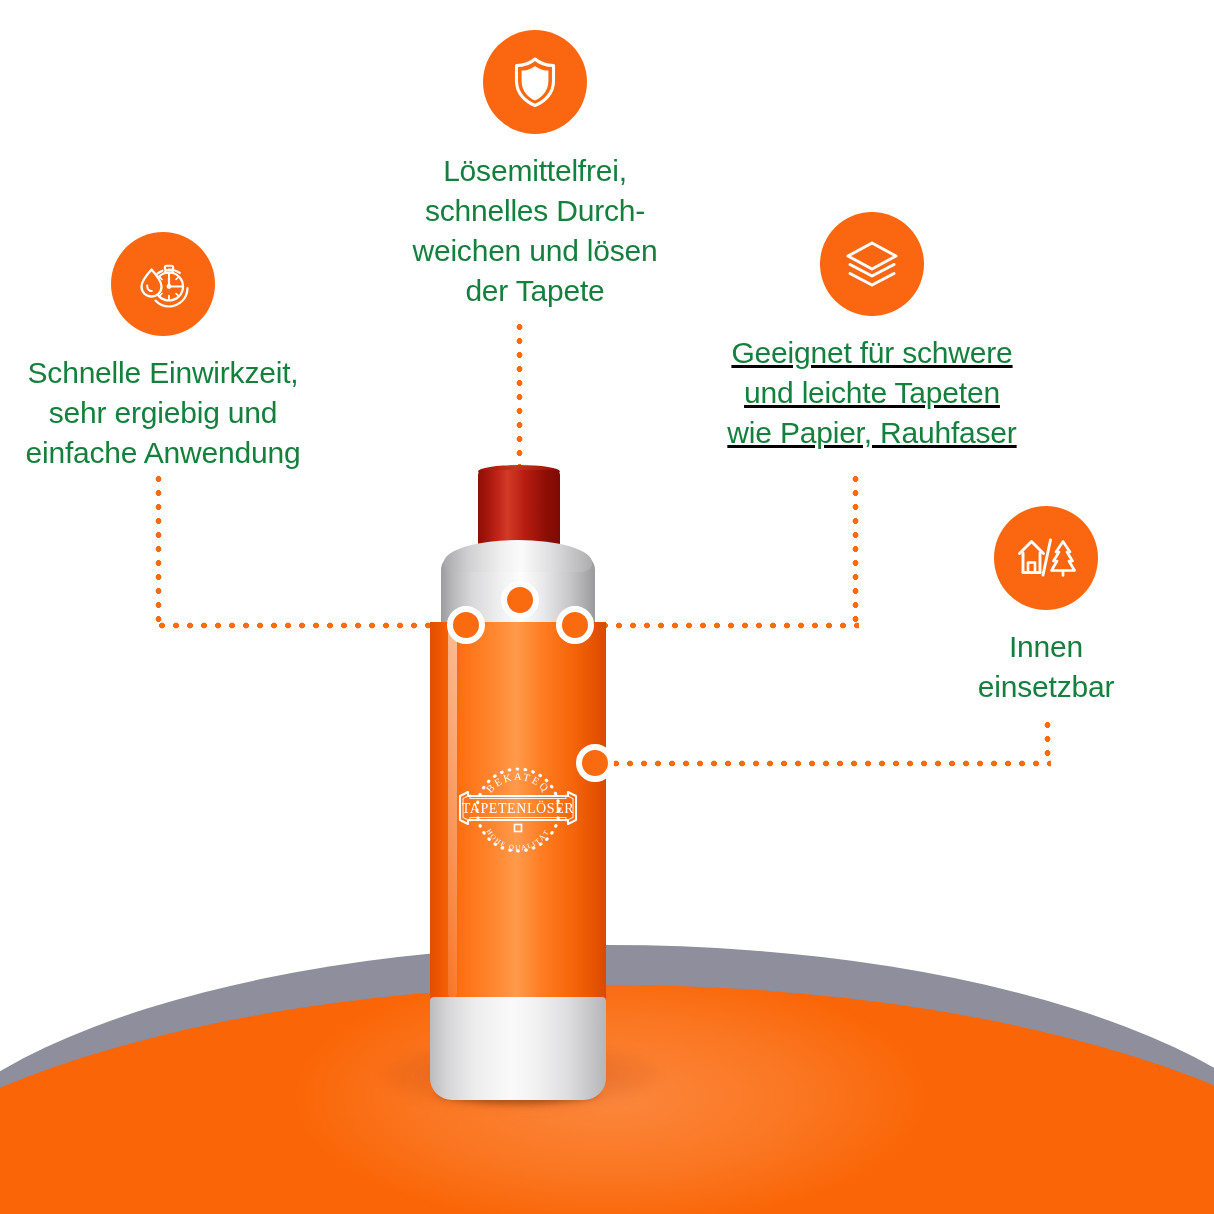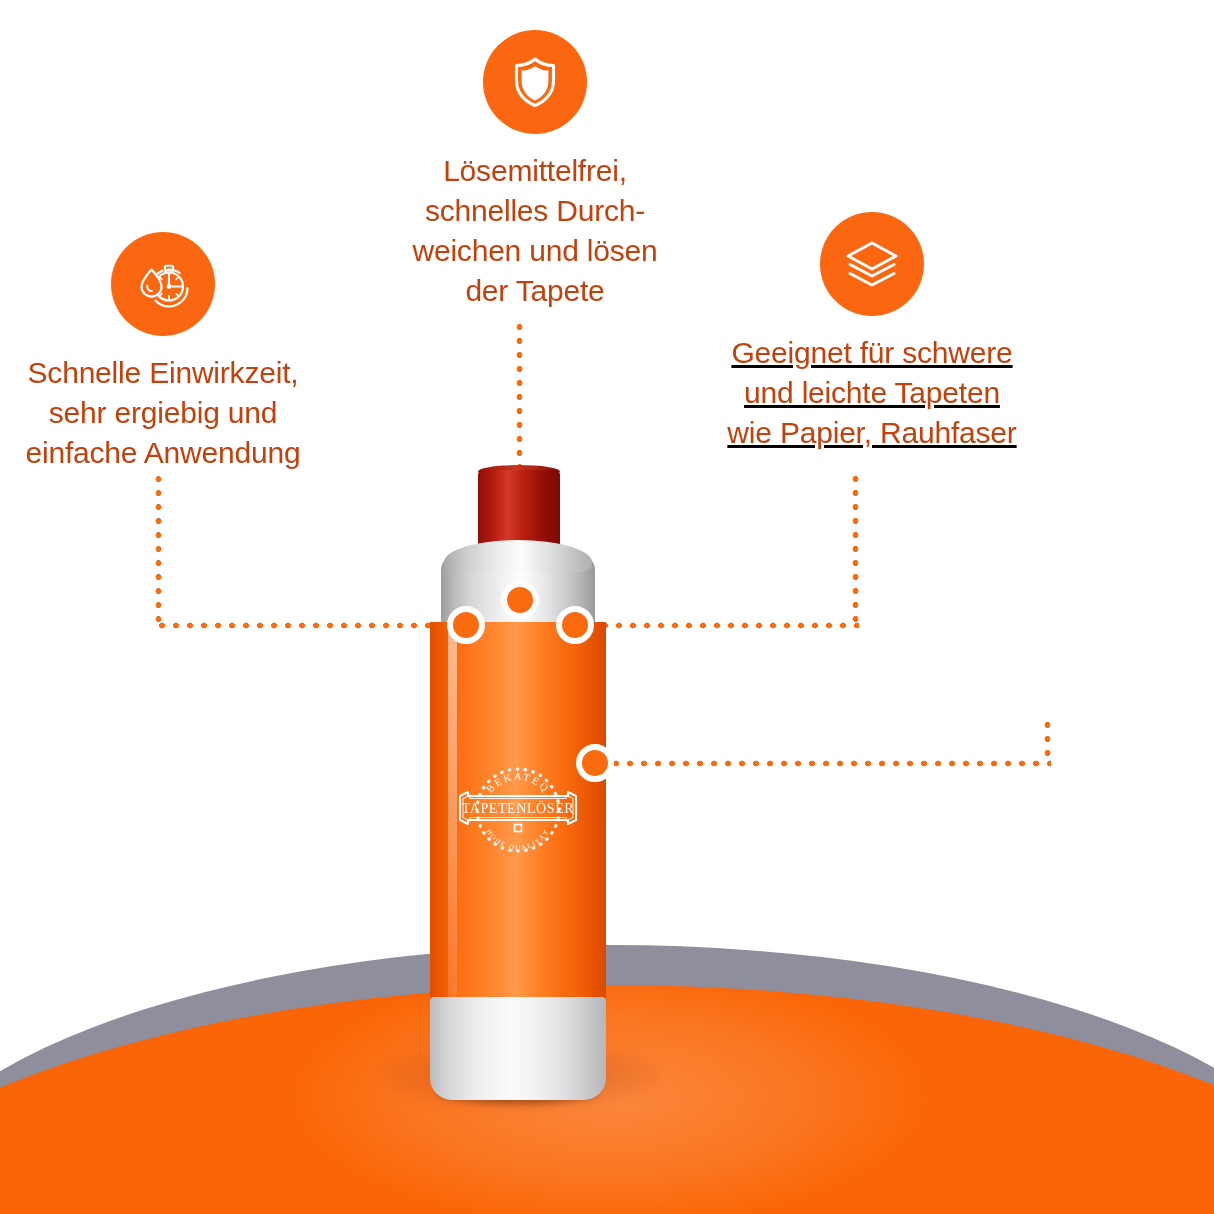--- a/index.html
+++ b/index.html
@@ -191,21 +191,21 @@
     border-radius: 50%;
     background: #fa6710;
     margin: 0 auto;
     display: flex;
     align-items: center;
     justify-content: center;
   }
   .feature-icon svg { display: block; }
   .feature-text {
     margin-top: 17px;
-    color: #c2410c;
+    color: #15803d;
     font-size: 30px;
     line-height: 1.33;
     font-weight: 400;
     letter-spacing: -0.2px;
     white-space: pre-line;
   }
 
   
   #feature-loesemittelfrei { left: 335px;  top: 30px;  width: 400px; }
   #feature-einwirkzeit     { left: -38px;  top: 232px; width: 402px; }
@@ -324,14 +324,32 @@
         <path d="M28 5 L52 18 L28 31 L4 18 Z" fill="none" stroke="#ffffff" stroke-width="3.0" stroke-linejoin="round"></path>
         <path d="M6 26.5 L28 38 L50 26.5" fill="none" stroke="#ffffff" stroke-width="3.0" stroke-linecap="round" stroke-linejoin="round"></path>
         <path d="M6 35.5 L28 47 L50 35.5" fill="none" stroke="#ffffff" stroke-width="3.0" stroke-linecap="round" stroke-linejoin="round"></path>
       </svg>
     </div>
     <div class="feature-text">Geeignet für schwere
 und leichte Tapeten
 wie Papier, Rauhfaser</div>
   </div>
 
+  <div class="feature" id="feature-innen">
+    <div class="feature-icon">
+      <svg width="60" height="50" viewBox="0 0 60 50">
+
+        <path d="M3.5 20.5 L15.5 8.5 L27.5 20.5" fill="none" stroke="#ffffff" stroke-width="2.9" stroke-linecap="round" stroke-linejoin="round"></path>
+        <path d="M7 20 L7 39.5 M24 20 L24 39.5" fill="none" stroke="#ffffff" stroke-width="2.9" stroke-linecap="round"></path>
+        <path d="M7 39.5 L24 39.5" fill="none" stroke="#ffffff" stroke-width="2.9" stroke-linecap="round"></path>
+        <path d="M12 39.5 L12 29.5 L19 29.5 L19 39.5" fill="none" stroke="#ffffff" stroke-width="2.6" stroke-linejoin="round"></path>
+
+        <line x1="34.5" y1="7" x2="27" y2="42" stroke="#ffffff" stroke-width="2.9" stroke-linecap="round"></line>
+
+        <path d="M47 8.5 L40 19 L43 19 L37.5 28 L41 28 L35.5 37.5 L58.5 37.5 L53 28 L56.5 28 L51 19 L54 19 Z" fill="none" stroke="#ffffff" stroke-width="2.7" stroke-linejoin="round"></path>
+        <line x1="47" y1="37.5" x2="47" y2="42.5" stroke="#ffffff" stroke-width="2.7" stroke-linecap="round"></line>
+      </svg>
+    </div>
+    <div class="feature-text">Innen
+einsetzbar</div>
+  </div>
 
 </div>
 
 </body></html>

